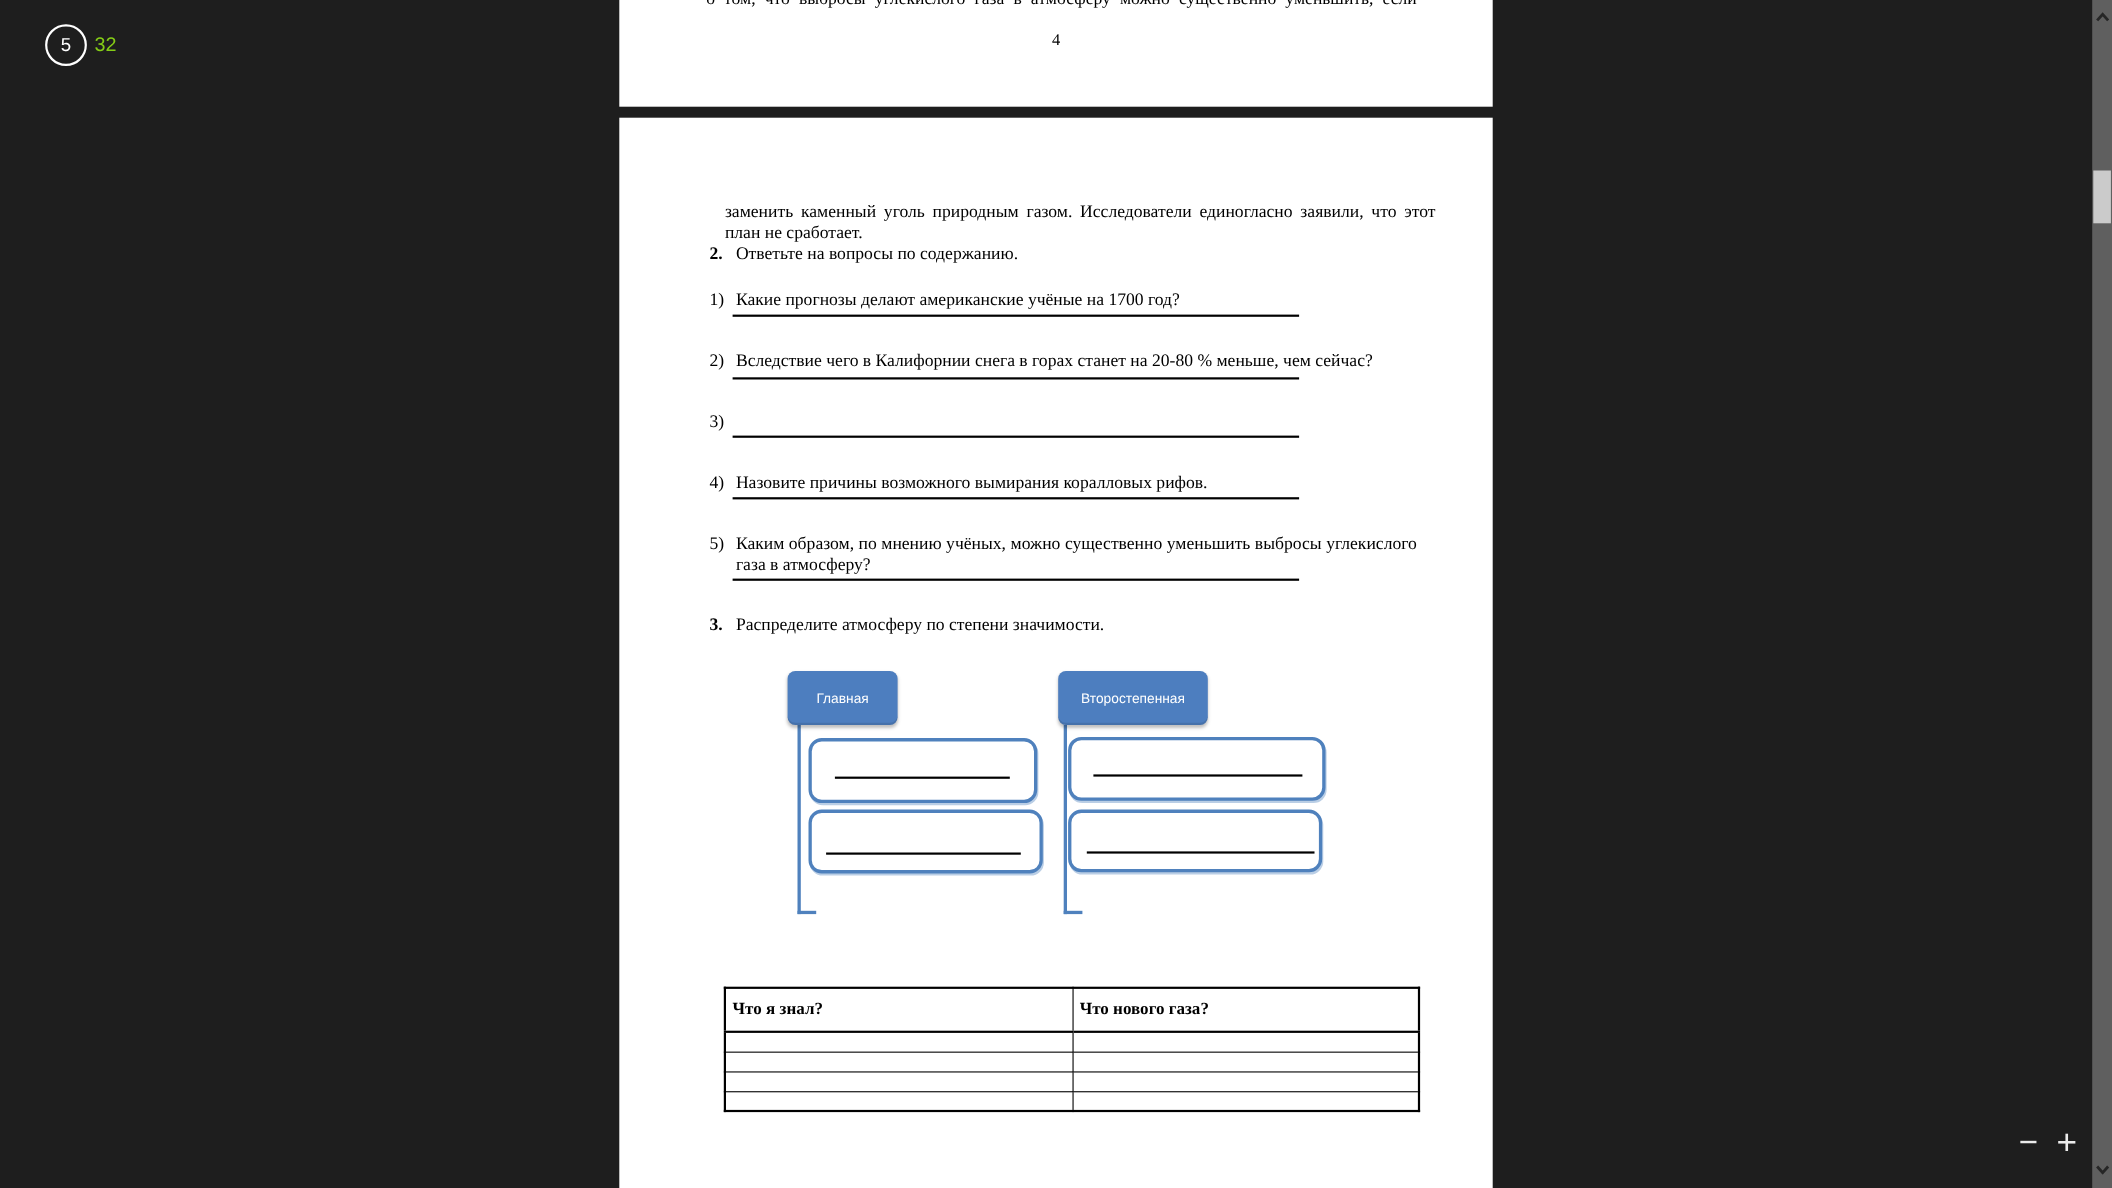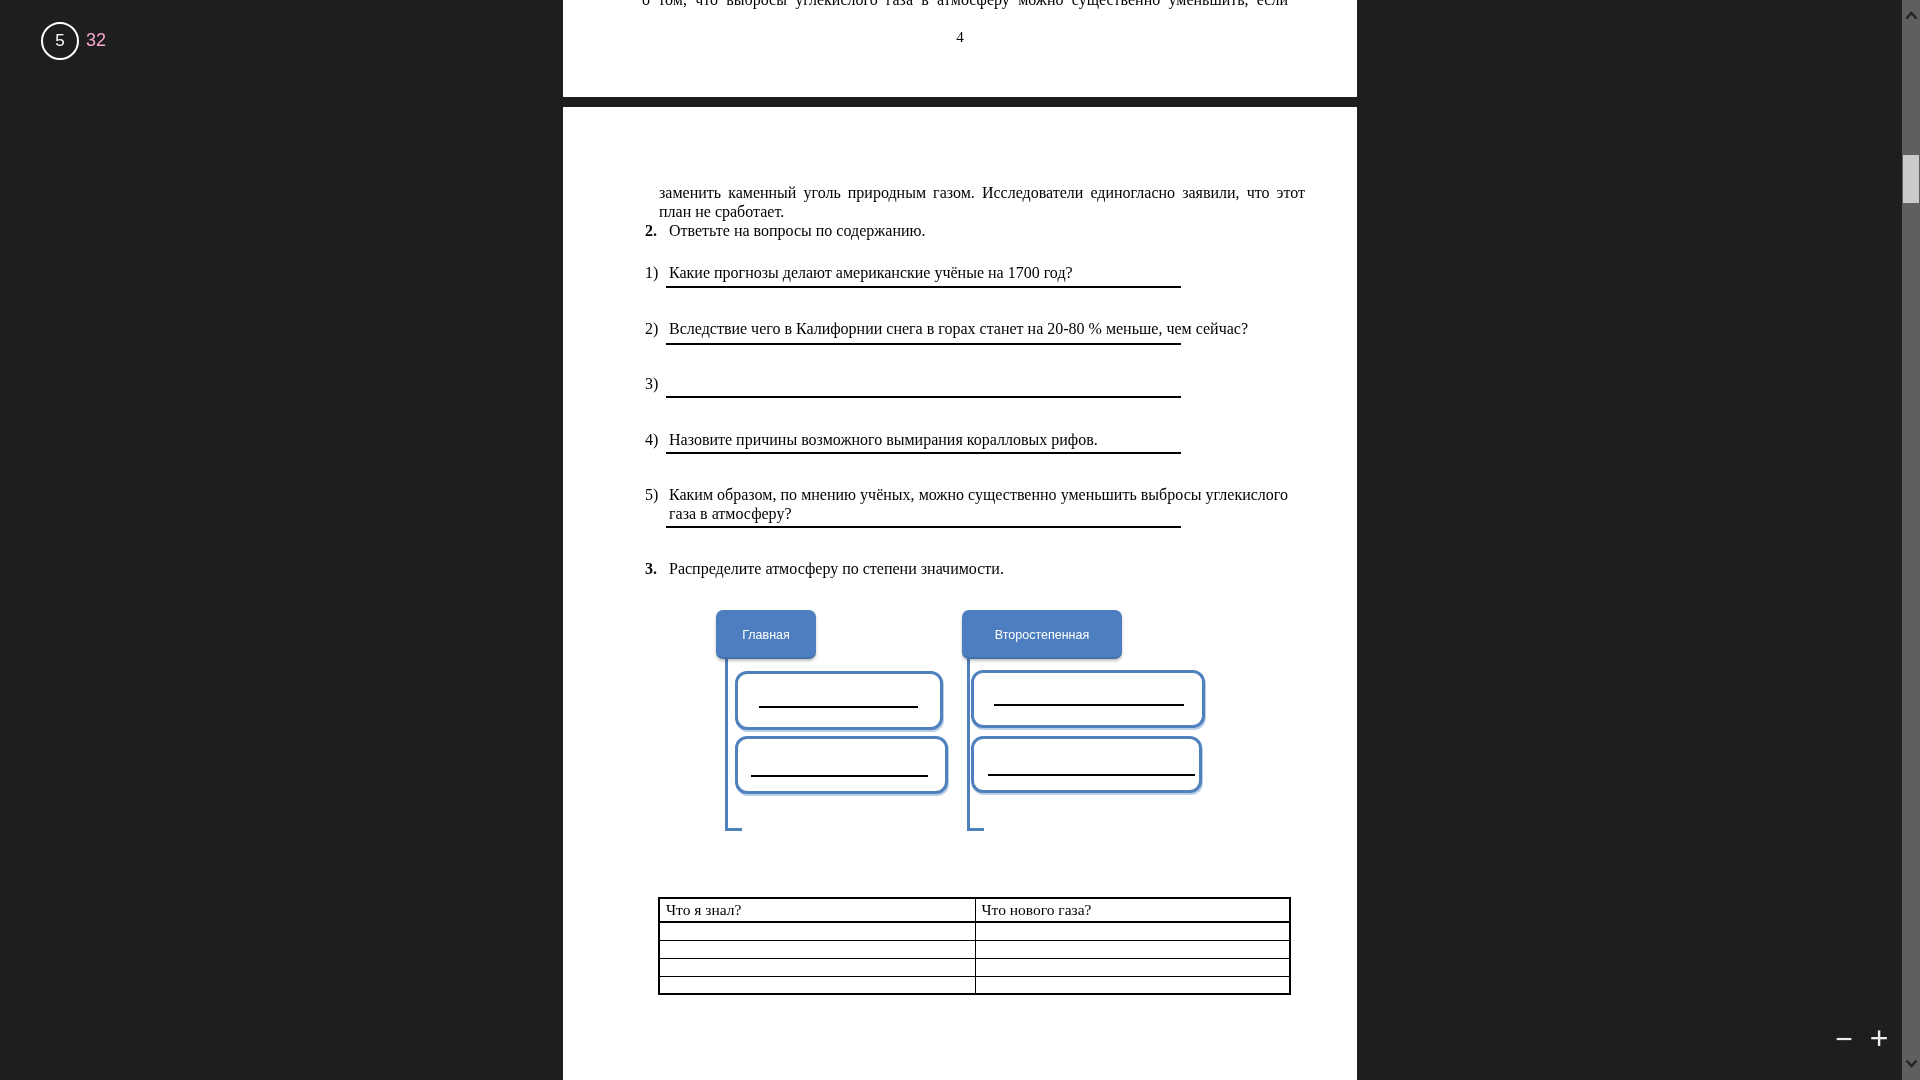--- a/index.html
+++ b/index.html
@@ -17,21 +17,21 @@
   .page-badge {
     position: absolute; left: 41px; top: 22px;
     width: 38px; height: 38px;
     border: 2px solid #ffffff; border-radius: 50%;
     display: flex; align-items: center; justify-content: center;
     color: #ffffff; font-family: "Liberation Sans", sans-serif; font-size: 17px;
     background: transparent;
   }
   .page-total {
     position: absolute; left: 86px; top: 30px;
-    color: #f9a8d4; font-family: "Liberation Sans", sans-serif; font-size: 18px;
+    color: #84cc16; font-family: "Liberation Sans", sans-serif; font-size: 18px;
   }
 
   .zoom-btn {
     position: absolute;
     width: 32px; height: 32px;
     display: flex; align-items: center; justify-content: center;
     color: #ececec; font-family: "Liberation Sans", sans-serif;
     cursor: default; user-select: none;
   }
   .zoom-out { left: 1828px; top: 1023px; font-size: 30px; }
@@ -98,21 +98,21 @@
 
   
   .d-btn {
     position: absolute; top: 503px; height: 49px;
     background: #4d7ebf; border-radius: 7px;
     box-shadow: 0 2px 3px rgba(0,0,0,0.25), inset 0 -2px 0 rgba(0,0,0,0.10);
     color: #ffffff; font-family: "Liberation Sans", sans-serif; font-size: 12.5px;
     display: flex; align-items: center; justify-content: center;
   }
   .d-btn.main { left: 153px; width: 100px; }
-  .d-btn.secondary { left: 399px; width: 160px; }
+  .d-btn.secondary { left: 399px; width: 136px; }
 
   .d-connector {
     position: absolute; top: 552px; height: 172px; width: 17px;
     border-left: 3px solid #4f81bd;
     border-bottom: 3px solid #4f81bd;
   }
   .d-connector.c1 { left: 162px; }
   .d-connector.c2 { left: 404px; }
 
   .d-box {
@@ -125,22 +125,22 @@
 
   
   .fill-table {
     position: absolute; left: 95px; top: 790px; width: 633px;
     border-collapse: collapse;
     border: 2px solid #000;
     font-size: 15.5px;
   }
   .fill-table th {
     border: 1px solid #000; border-bottom: 2px solid #000;
-    text-align: left; font-weight: normal;
-    height: 24px; padding: 0 0 0 6px; line-height: 18px;
+    text-align: left; font-weight: bold;
+    height: 40px; padding: 0 0 0 6px; line-height: 18px;
   }
   .fill-table td {
     border: 1px solid #000; height: 18px; padding: 0 0 0 6px;
   }
   .fill-table .col1 { width: 316px; }
 </style>
 </head>
 <body>
 
 <div class="page-badge">

